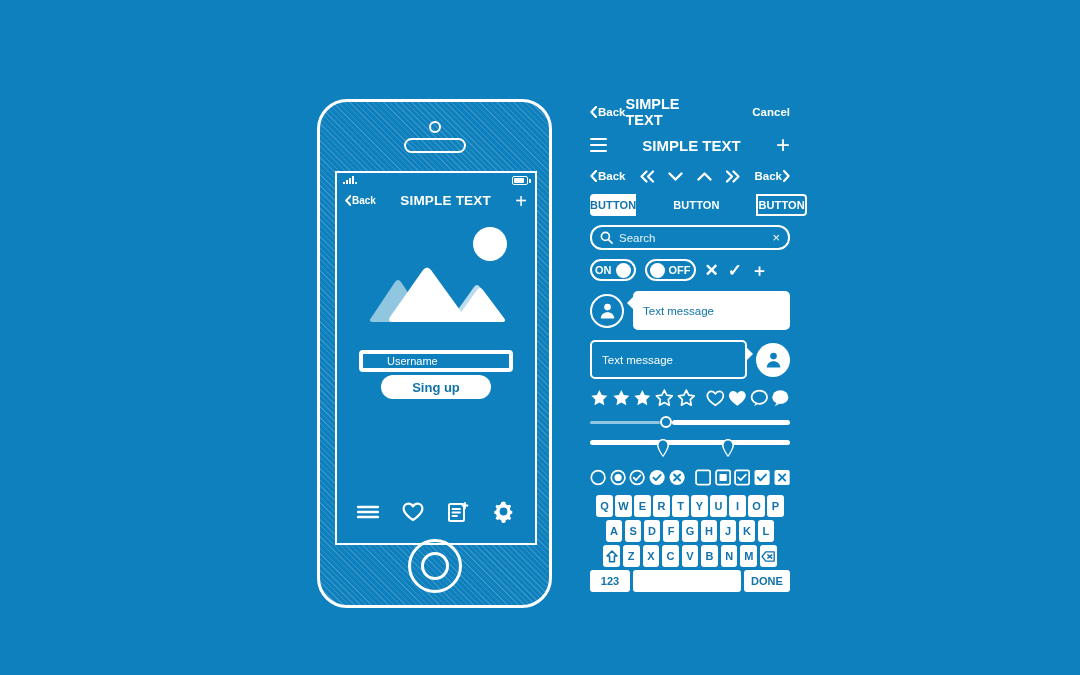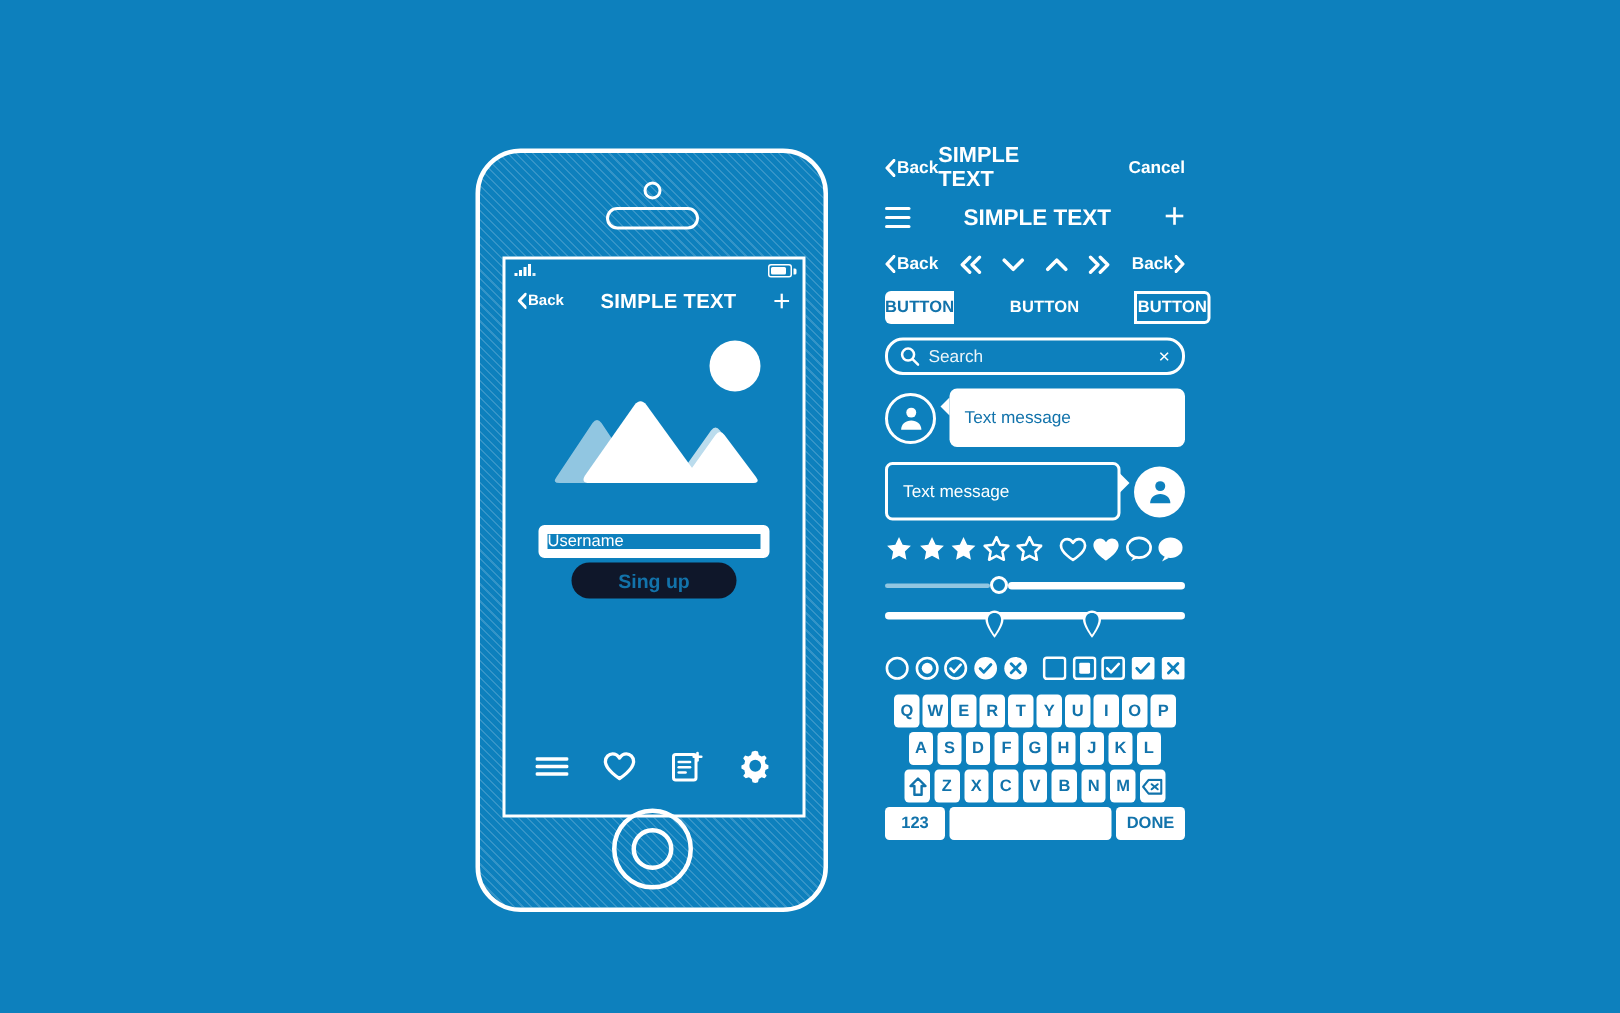--- a/index.html
+++ b/index.html
@@ -57,25 +57,25 @@
   .navbar { height:27px; display:flex; align-items:center; justify-content:space-between; padding:0 8px; }
   .navbar .back { display:flex; align-items:center; gap:1px; color:#fff; font-size:10px; font-weight:bold; }
   .navbar .title { color:#fff; font-size:13.5px; font-weight:bold; letter-spacing:.2px; }
   .navbar .plus { color:#fff; font-size:20px; line-height:14px; font-weight:300; }
 
   .photo { height:128px; position:relative; }
   .sun { position:absolute; right:28px; top:13px; width:34px; height:34px; background:#fff; border-radius:50%; }
 
   .fields { padding:8px 22px 0; }
   .tf {
-    height:22px; border:6px solid #ffffff; border-radius:4px; color:#fff;
-    font-size:11px; display:flex; align-items:center; padding-left:0; margin-bottom:0;
+    height:22px; border:4px solid #ffffff; border-radius:4px; color:#fff;
+    font-size:11px; display:flex; align-items:center; padding-left:24px; margin-bottom:0;
   }
   .signup {
-    margin:3px auto 0; width:110px; height:24px; background:#0f172a; border-radius:12px;
+    margin:3px auto 0; width:110px; height:24px; background:#ffffff; border-radius:12px;
     color:#1273ab; font-size:13px; font-weight:bold; display:flex; align-items:center; justify-content:center;
   }
   .tabbar { position:absolute; left:0; right:0; bottom:16px; display:flex; align-items:center; justify-content:space-around; padding:0 8px; }
   .tabbar .ic { color:#fff; }
 
   
   .kit { position:absolute; left:590px; top:100px; width:200px; color:#fff; }
   .row { display:flex; align-items:center; margin-bottom:8px; }
 
   .r1 { justify-content:space-between; height:24px; }
@@ -313,20 +313,33 @@
 
     <div class="search">
       <svg width="13" height="13" viewBox="0 0 14 14">
           <circle cx="5.8" cy="5.8" r="4.3" fill="none" stroke="#fff" stroke-width="1.8"></circle>
           <line x1="9.2" y1="9.2" x2="13" y2="13" stroke="#fff" stroke-width="1.8" stroke-linecap="round"></line>
         </svg>
       <div class="txt">Search</div>
       <div class="x">×</div>
     </div>
 
+    <div class="togrow">
+      <div class="toggle">
+        <span>ON</span>
+        <span class="knob"></span>
+      </div>
+      <div class="toggle">
+        <span class="knob"></span>
+        <span>OFF</span>
+      </div>
+      <div class="sym">✕</div>
+      <div class="sym">✓</div>
+      <div class="sym">＋</div>
+    </div>
 
     <div class="msg">
       <div class="avatar out">
         <svg width="19" height="19" viewBox="0 0 20 20">
             <circle cx="10" cy="6.4" r="3.5" fill="#fff"></circle>
             <path d="M2.9 18.5c0-4.1 3.2-6.6 7.1-6.6s7.1 2.5 7.1 6.6z" fill="#fff"></path>
           </svg>
       </div>
       <div class="bubble fill">Text message</div>
     </div>

